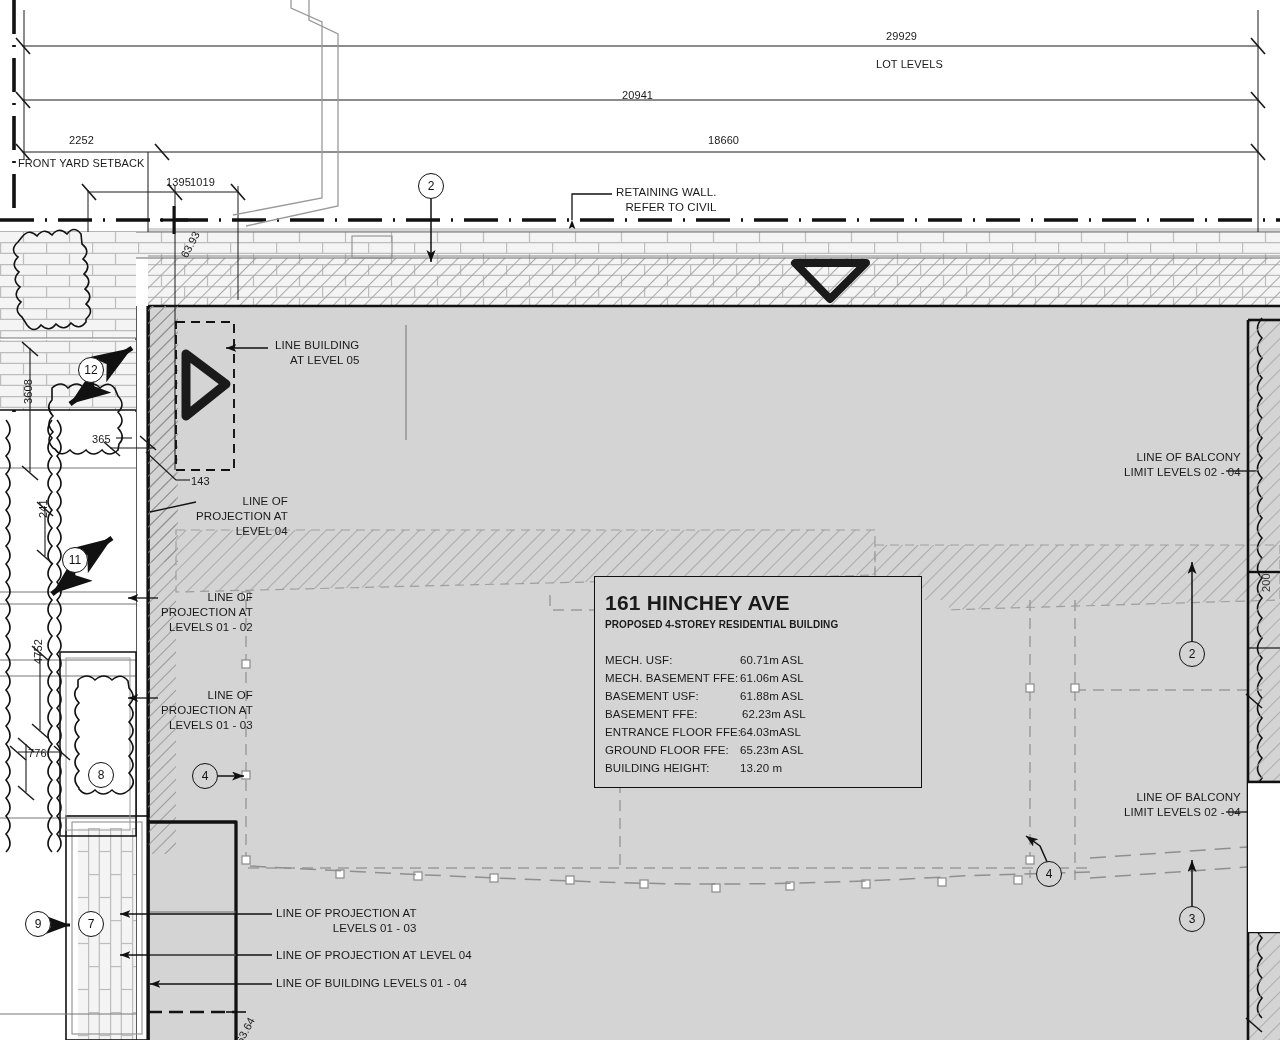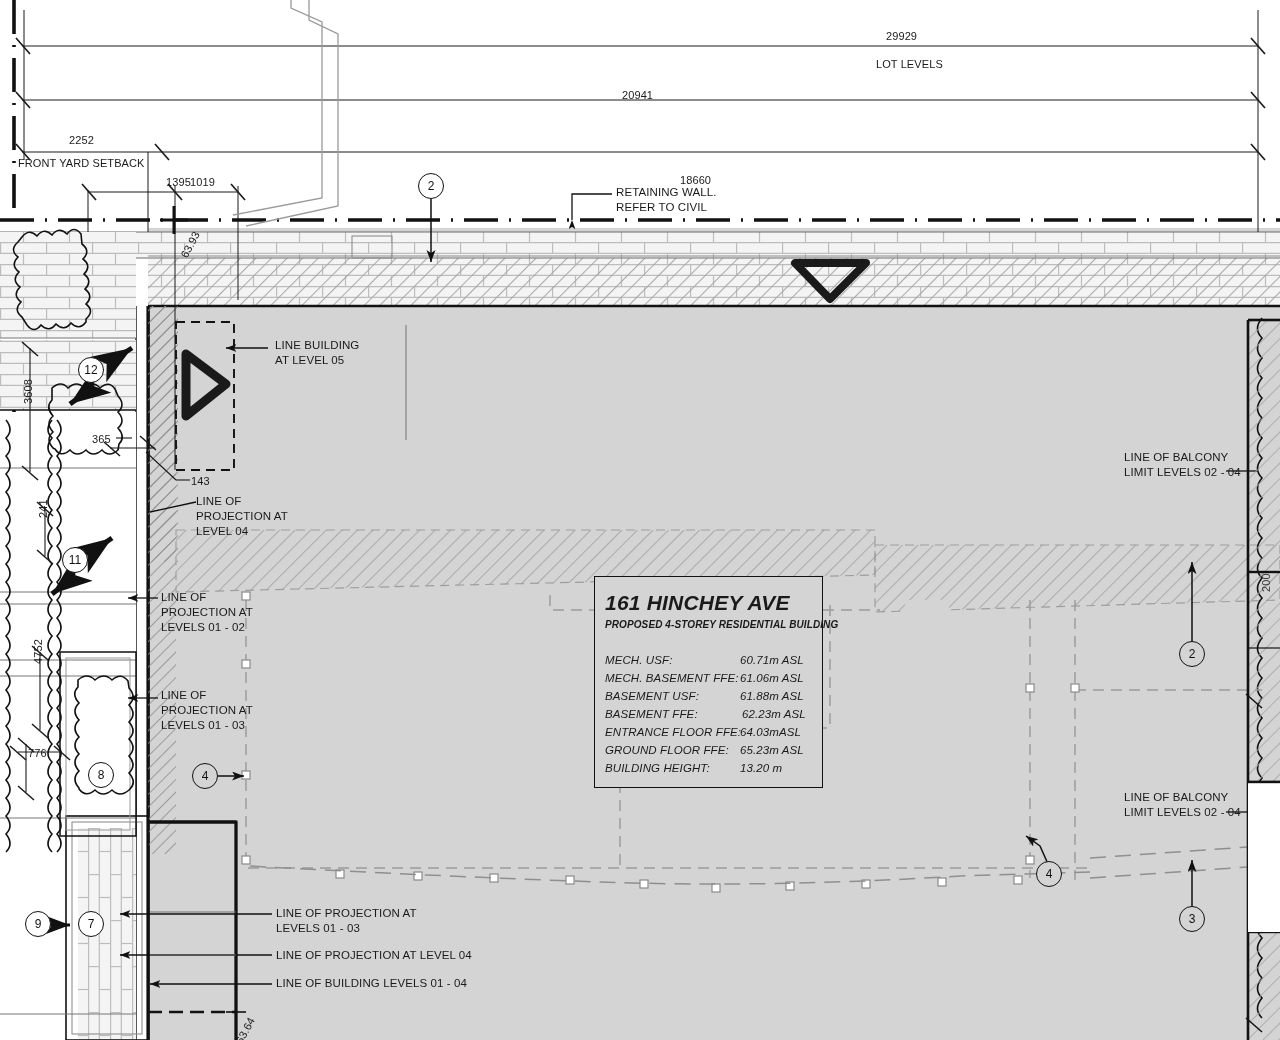--- a/index.html
+++ b/index.html
@@ -17,21 +17,21 @@
   #sheet svg{position:absolute;left:0;top:0;}
   .lbl{
     position:absolute;
     font-family:"Liberation Sans", sans-serif;
     color:#1a1a1a;
     white-space:pre;
     line-height:1.30;
     letter-spacing:0.1px;
   }
   .dim{font-size:11px;}
-  .note{font-size:11.5px;}
+  .note{font-size:11.5px;text-align:right;}
   .tb-title{font-size:21px;font-weight:bold;letter-spacing:0.2px;}
   .tb-sub{font-size:10px;font-weight:bold;}
   .tb-row{font-size:11.5px;}
   .vert{font-size:11px;}
   .bub{
     position:absolute;
     width:26px;height:26px;
     border:1.6px solid #111;
     border-radius:50%;
     background:#fff;
@@ -371,21 +371,21 @@
       <path d="M110,362 L132,348" marker-end="url(#ar)" stroke-width="5"></path>
       <path d="M72,578 L52,594" marker-end="url(#ar)" stroke-width="5"></path>
       <path d="M92,552 L112,538" marker-end="url(#ar)" stroke-width="5"></path>
       <path d="M50,925 L70,925" marker-end="url(#ar)" stroke-width="3"></path>
     </g>
   </svg>
 
   <div class="lbl dim" style="left:886px;top:29px;">29929</div>
   <div class="lbl dim" style="left:876px;top:57px;">LOT LEVELS</div>
   <div class="lbl dim" style="left:622px;top:88px;">20941</div>
-  <div class="lbl dim" style="left:680px;top:133px;margin-top:40px;">18660</div>
+  <div class="lbl dim" style="left:708px;top:133px;">18660</div>
   <div class="lbl dim" style="left:69px;top:133px;">2252</div>
   <div class="lbl dim" style="left:18px;top:156px;">FRONT YARD SETBACK</div>
   <div class="lbl dim" style="left:118px;top:175px;margin-left:48px;">1395</div>
   <div class="lbl dim" style="left:190px;top:175px;">1019</div>
 
   <div class="lbl vert rot-el" style="left:190px;top:246px;transform:rotate(-62deg);">63.93</div>
 
   <div class="lbl vert rot-el" style="left:245px;top:1032px;transform:rotate(-62deg);">63.64</div>
 
   <div class="lbl dim" style="left:21px;top:404px;transform:rotate(-90deg);transform-origin:left top;">3608</div>
@@ -422,21 +422,21 @@
   <div class="bub" style="left:78px;top:357px;">12</div>
   <div class="bub" style="left:62px;top:547px;">11</div>
   <div class="bub" style="left:88px;top:762px;">8</div>
   <div class="bub" style="left:25px;top:911px;">9</div>
   <div class="bub" style="left:78px;top:911px;">7</div>
   <div class="bub onGray" style="left:192px;top:763px;">4</div>
   <div class="bub onGray" style="left:1036px;top:861px;">4</div>
   <div class="bub onGray" style="left:1179px;top:641px;">2</div>
   <div class="bub onGray" style="left:1179px;top:906px;">3</div>
 
-  <div style="position:absolute;left:594px;top:576px;width:229px;height:212px;background:#d4d4d4;border:1.6px solid #111;box-sizing:border-box;font-style:italic;">
+  <div style="position:absolute;left:594px;top:576px;width:328px;height:212px;background:#d4d4d4;border:1.6px solid #111;box-sizing:border-box;">
     <div class="lbl tb-title" style="left:10px;top:12px;">161 HINCHEY AVE</div>
     <div class="lbl tb-sub" style="left:10px;top:41px;">PROPOSED 4-STOREY RESIDENTIAL BUILDING</div>
 
     <div class="lbl tb-row" style="left:10px;top:76px;text-align:center;">MECH. USF:</div>
     <div class="lbl tb-row" style="left:145px;top:76px;">60.71m ASL</div>
 
     <div class="lbl tb-row" style="left:10px;top:94px;">MECH. BASEMENT FFE:</div>
     <div class="lbl tb-row" style="left:145px;top:94px;">61.06m ASL</div>
 
     <div class="lbl tb-row" style="left:10px;top:112px;">BASEMENT USF:</div>

